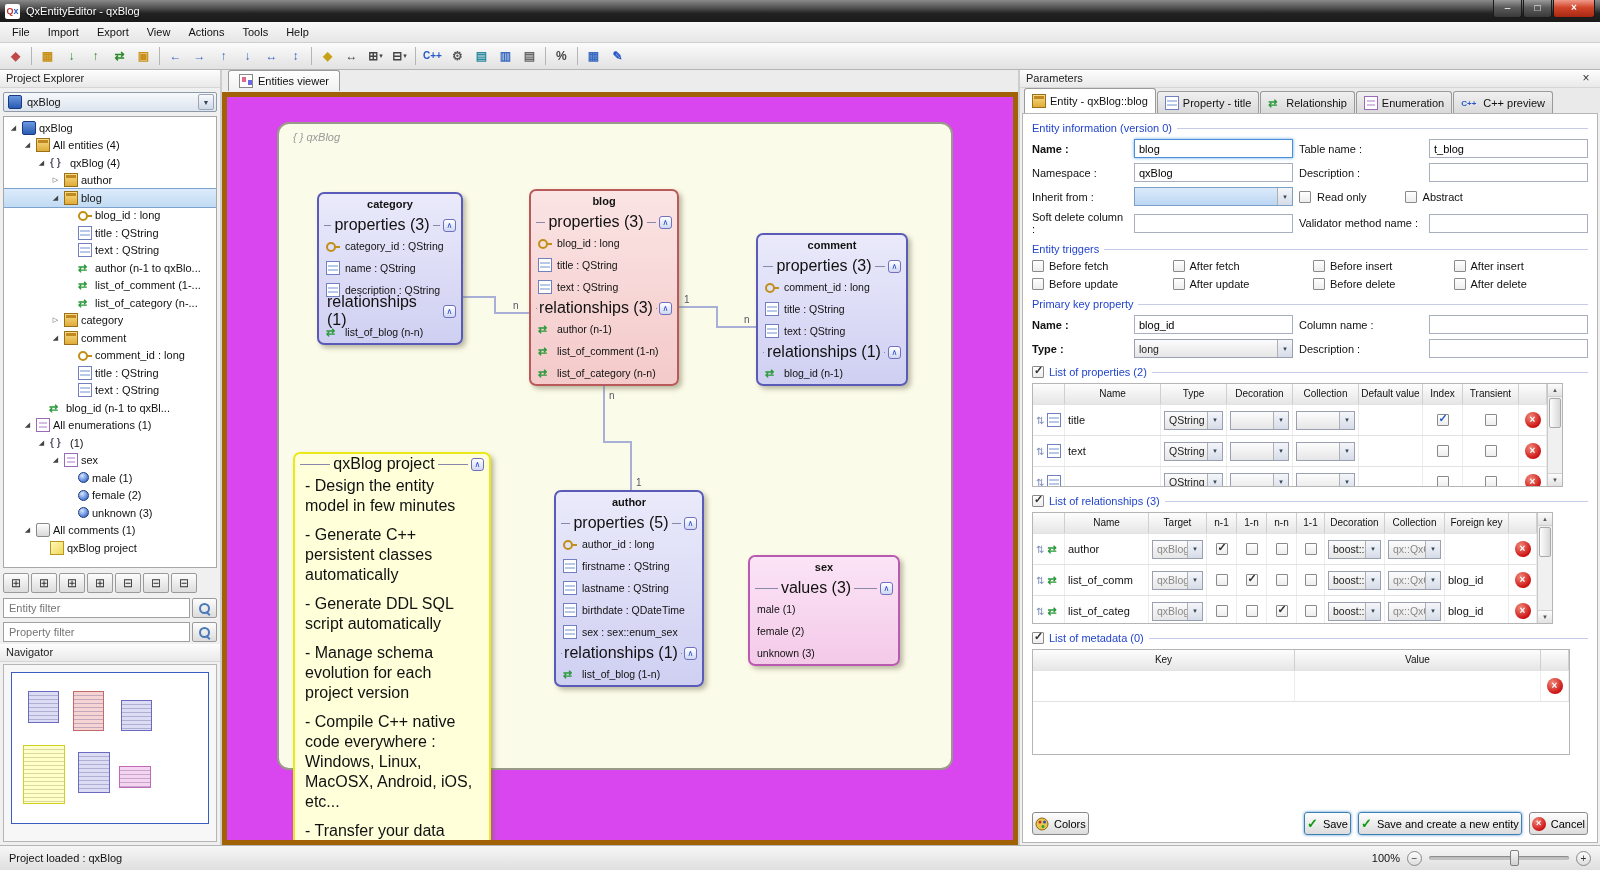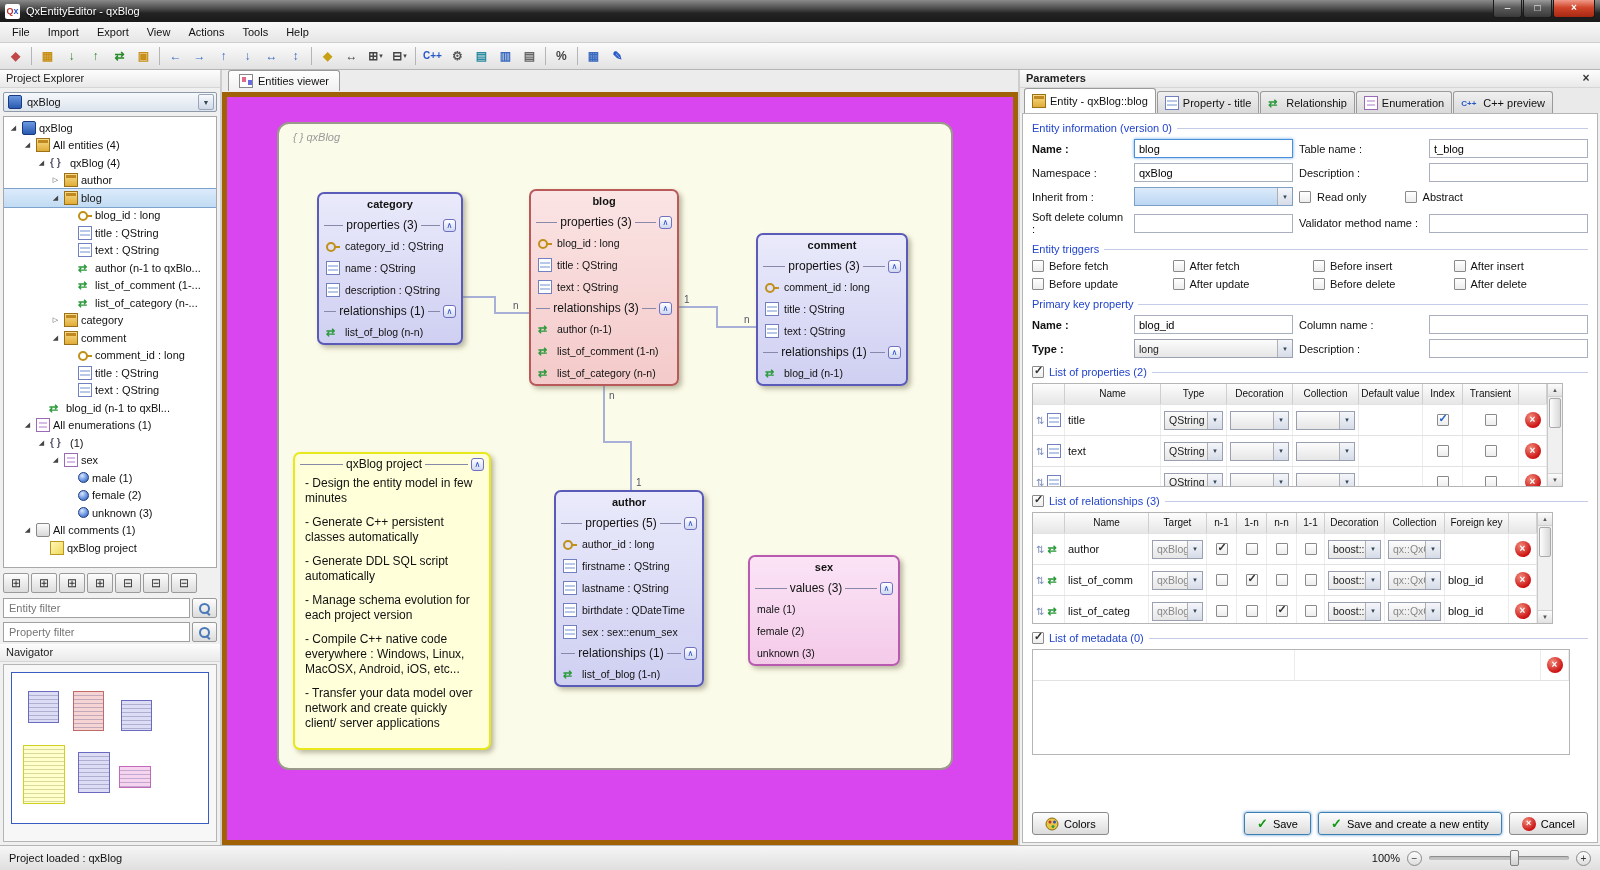--- a/index.html
+++ b/index.html
@@ -85,30 +85,30 @@
 #connsvg { position:absolute; left:0; top:0; width:100%; height:100%; }
 .entity-layer { position:absolute; left:0; top:0; right:0; bottom:0; }
 .ebox { position:absolute; border-radius:7px; font-size:10.5px; box-shadow:3px 3px 5px rgba(110,110,80,.45); }
 .st-blue { background:linear-gradient(#eaeafb,#cfcff2); border:2px solid #5a5ab8; }
 .st-pink { background:linear-gradient(#fbe4e4,#f4caca); border:2px solid #b85a5a; }
 .st-pink2 { background:linear-gradient(#fbe4f6,#f4cae9); border:2px solid #b85ab0; }
 .st-note { background:#ffffda; border:2px solid #e8e81a; }
 .etitle { text-align:center; font-weight:bold; font-size:11px; padding:4px 4px 2px; height:21px; }
 .esec { display:flex; align-items:center; gap:3px; padding:0 5px; height:20px; }
 .eline { flex:1; height:1px; background:#8888aa; }
-.esectext { font-size:12px; }
+.esectext { font-size:16px; }
 .sbtn { width:13px; height:13px; border:1px solid #7070c0; border-radius:3px; background:linear-gradient(#ffffff,#d0d8f0); color:#2244cc; font-size:8px; line-height:11px; text-align:center; flex:none; }
 .erow { display:flex; align-items:center; gap:5px; padding:0 7px; height:22px; }
 .erowtext { white-space:nowrap; }
 .note-body { padding:2px 10px 8px; }
-.note-body p { margin:0 0 9px; line-height:1.25; font-size:12px; }
+.note-body p { margin:0 0 9px; line-height:1.25; font-size:16px; }
 
 
 .rightpanel { width:580px; display:flex; flex-direction:column; background:#f0f0f0; flex:none; }
-.params-hdr { display:flex; align-items:center;font-weight:bold; }
+.params-hdr { display:flex; align-items:center; }
 .closex { margin-left:auto; width:16px; text-align:center; font-size:12px; color:#333; }
 .ptabs { display:flex; align-items:flex-end; height:25px; padding:2px 2px 0 4px; gap:1px; background:#eaeaea; flex:none; }
 .ptab { height:22px; display:flex; align-items:center; gap:4px; padding:0 7px; border:1px solid #9a9a9a; border-bottom:none; border-radius:3px 3px 0 0; background:linear-gradient(#f0f0f0,#dadada); white-space:nowrap; }
 .ptab.active { background:#fff; height:25px; position:relative; z-index:2; }
 .pcontent { flex:1; background:#fff; border:1px solid #b5b5b5; margin:0 2px 2px; padding:5px 9px 4px; overflow:hidden; display:flex; flex-direction:column; min-height:0; }
 .sechdr { display:flex; align-items:center; gap:5px; margin:3px 0 5px; flex:none; }
 .sectext { color:#2244cc; white-space:nowrap; }
 .secline { flex:1; height:1px; background:#c4cce8; }
 .fgrid { display:grid; grid-template-columns:96px 1fr 124px 1fr; gap:5px 6px; align-items:center; margin-bottom:5px; flex:none; }
 label.bold { font-weight:bold; }
@@ -134,21 +134,21 @@
 .tc .dd { flex:1; }
 .handle { color:#7a8ab8; font-size:10px; }
 .delbtn { width:16px; height:16px; border-radius:50%; background:radial-gradient(circle at 35% 30%, #f08a7a, #cc1111 72%); color:#fff; font-size:10px; line-height:15px; text-align:center; font-weight:bold; flex:none; }
 .delbtn.small { width:14px; height:14px; line-height:13px; font-size:9px; }
 .vscroll { position:absolute; right:0; top:0; bottom:0; width:15px; background:#f0f0f0; border-left:1px solid #c8c8c8; display:flex; flex-direction:column; }
 .vs-arrow { height:13px; font-size:6px; text-align:center; line-height:13px; color:#555; background:linear-gradient(#fcfcfc,#e2e2e2); border-bottom:1px solid #d0d0d0; }
 .vs-arrow:last-child { border-top:1px solid #d0d0d0; border-bottom:none; }
 .vs-track { flex:1; position:relative; }
 .vs-thumb { position:absolute; top:1px; left:1px; right:1px; height:30px; background:linear-gradient(90deg,#fdfdfd,#d8d8d8); border:1px solid #aaa; border-radius:2px; }
 .btnrow { display:flex; align-items:center; gap:7px; margin-top:auto; padding:7px 0 3px; flex:none; }
-.btn { height:23px; border:1px solid #8a8a8a; border-radius:3px; background:linear-gradient(#fefefe,#dcdcdc); display:flex; align-items:center; gap:5px; padding:0 12px; font:inherit; font-size:11px; }
+.btn { height:23px; border:1px solid #8a8a8a; border-radius:3px; background:linear-gradient(#fefefe,#dcdcdc); display:flex; align-items:center; gap:5px; padding:0 2px; font:inherit; font-size:11px; }
 .btn.primary { border:1px solid #3c7fb1; box-shadow:0 0 3px rgba(60,130,200,.9); }
 .spacer { flex:1; }
 .ckgreen { color:#119a11; font-weight:bold; font-size:13px; }
 
 
 .statusbar { height:25px; background:linear-gradient(#f6f6f6,#dfdfdf); border-top:1px solid #b5b5b5; display:flex; align-items:center; padding:0 9px; gap:8px; flex:none; }
 .zoomctl { margin-left:auto; display:flex; align-items:center; gap:7px; }
 .zoombtn { width:15px; height:15px; border-radius:50%; border:1px solid #8a8a8a; background:linear-gradient(#fdfdfd,#dedede); font-size:10px; line-height:13px; text-align:center; color:#333; }
 .slider { width:140px; height:4px; background:#c2c2c2; border-radius:2px; position:relative; box-shadow:inset 0 1px 1px rgba(0,0,0,.3); }
 .sthumb { position:absolute; left:58%; top:-6px; width:9px; height:16px; border:1px solid #808080; border-radius:2px; background:linear-gradient(#f8f8f8,#d0d0d0); }
@@ -1032,20 +1032,25 @@
               <div class="vs-arrow">▼</div>
             </div>
           </div>
 
         <div class="sechdr">
           <span class="cb on"></span>
           <span class="sectext">List of metadata (0)</span>
             <span class="secline"></span>
         </div>
         <div class="tbl" id="meta-table" style="width:538px;height:106px">
+            <div class="trow thead" style="grid-template-columns: 262px 246px 28px;">
+              <div class="th">Key</div>
+              <div class="th">Value</div>
+              <div class="th"></div>
+            </div>
             <div class="trow" style="grid-template-columns: 262px 246px 28px;">
               <div class="tc"></div>
               <div class="tc"></div>
               <div class="tc center">
                 <span class="delbtn">×</span>
               </div>
             </div>
           </div>
 
         <div class="btnrow">

